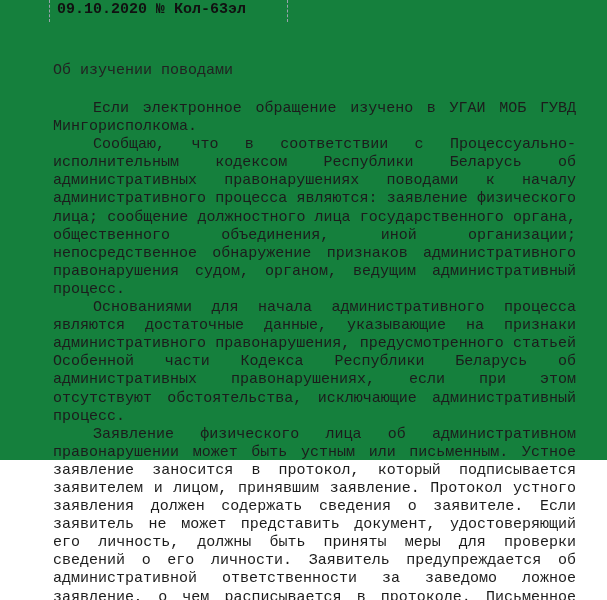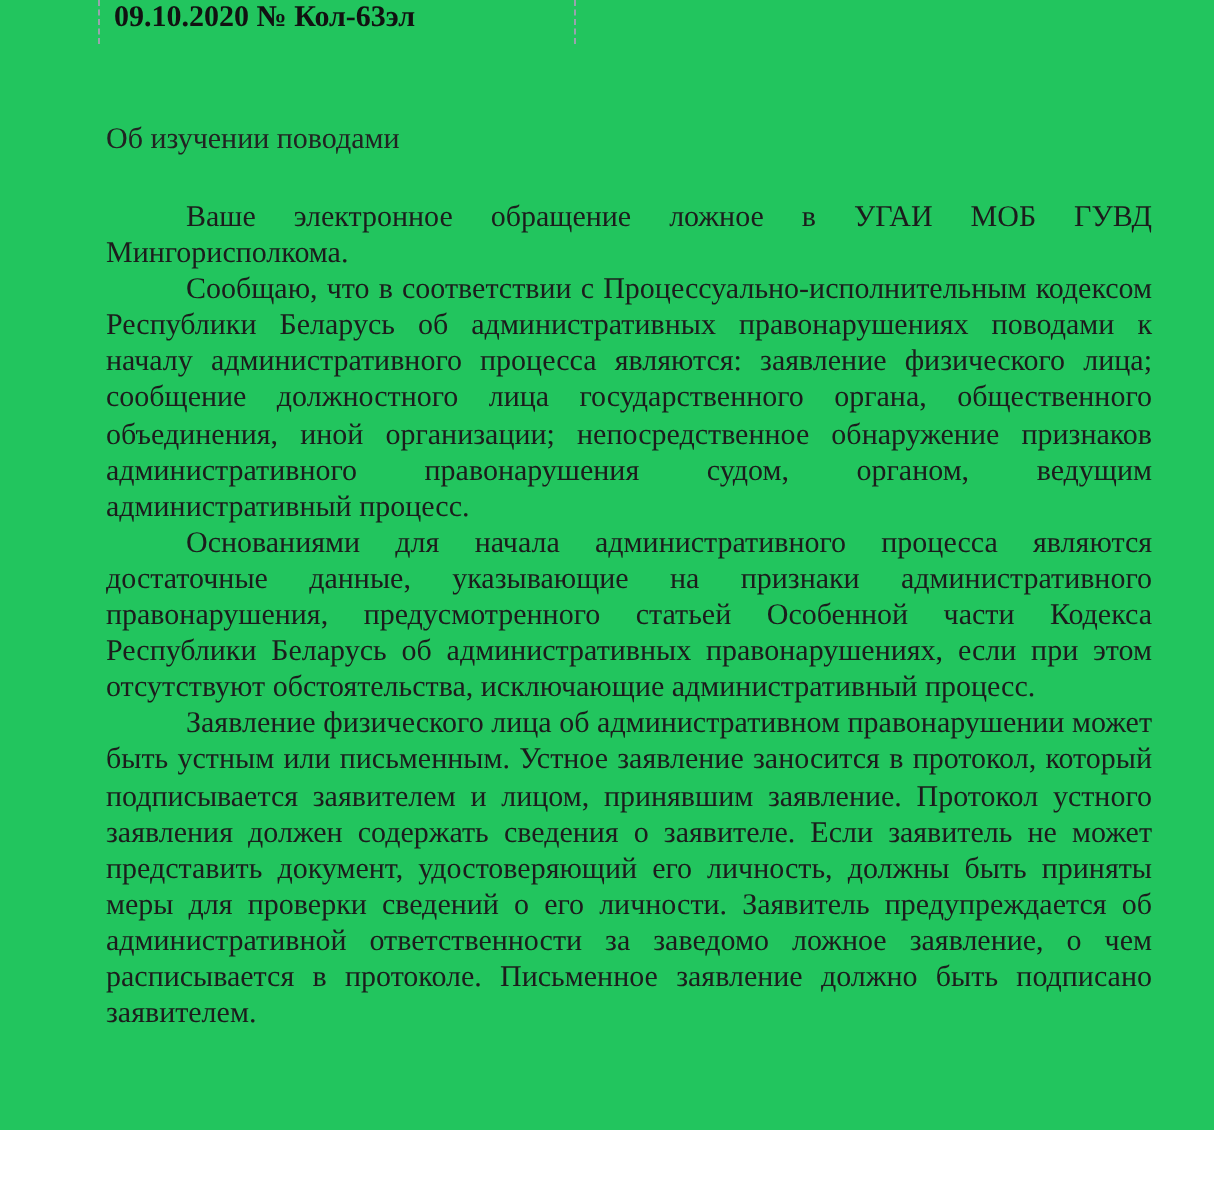--- a/index.html
+++ b/index.html
@@ -13,22 +13,23 @@
       overflow: hidden;
       position: relative;
       font-family: "Liberation Serif", "DejaVu Serif", serif;
       color: #1a1a1a;
     }
     .page {
       position: absolute;
       left: 0;
       top: 0;
       width: 607px;
-      height: 565px;
-      background: #22c55e;
+      height: 460px;
+      background: #15803d;
+      font-family: Liberation Mono, monospace;
     }
     .header-box {
       position: absolute;
       left: 49px;
       top: 0;
       width: 237px;
       height: 22px;
       border-left: 1px dashed #9aa3ad;
       border-right: 1px dashed #9aa3ad;
     }
@@ -71,19 +72,19 @@
 
 <div class="page">
 
   <div class="header-box">
     <div class="doc-number">09.10.2020 № Кол-63эл</div>
   </div>
 
   <div class="subject">Об изучении поводами</div>
 
   <div class="body-text">
-    <p class="para">Ваше электронное обращение ложное в УГАИ МОБ ГУВД Мингорисполкома.</p>
+    <p class="para">Если электронное обращение изучено в УГАИ МОБ ГУВД Мингорисполкома.</p>
     <p class="para">Сообщаю, что в соответствии с Процессуально-исполнительным кодексом Республики Беларусь об административных правонарушениях поводами к началу административного процесса являются: заявление физического лица; сообщение должностного лица государственного органа, общественного объединения, иной организации; непосредственное обнаружение признаков административного правонарушения судом, органом, ведущим административный процесс.</p>
     <p class="para">Основаниями для начала административного процесса являются достаточные данные, указывающие на признаки административного правонарушения, предусмотренного статьей Особенной части Кодекса Республики Беларусь об административных правонарушениях, если при этом отсутствуют обстоятельства, исключающие административный процесс.</p>
     <p class="para">Заявление физического лица об административном правонарушении может быть устным или письменным. Устное заявление заносится в протокол, который подписывается заявителем и лицом, принявшим заявление. Протокол устного заявления должен содержать сведения о заявителе. Если заявитель не может представить документ, удостоверяющий его личность, должны быть приняты меры для проверки сведений о его личности. Заявитель предупреждается об административной ответственности за заведомо ложное заявление, о чем расписывается в протоколе. Письменное заявление должно быть подписано заявителем.</p>
   </div>
 
 </div>
 
 </body></html>

